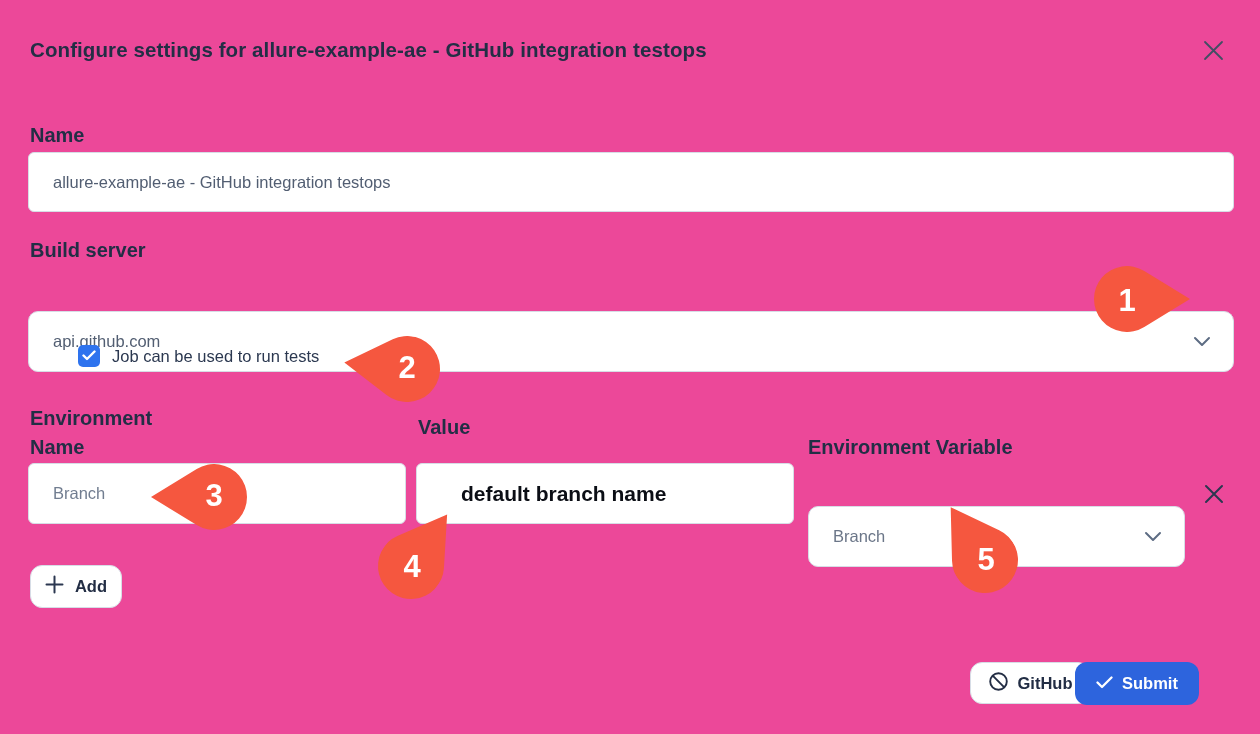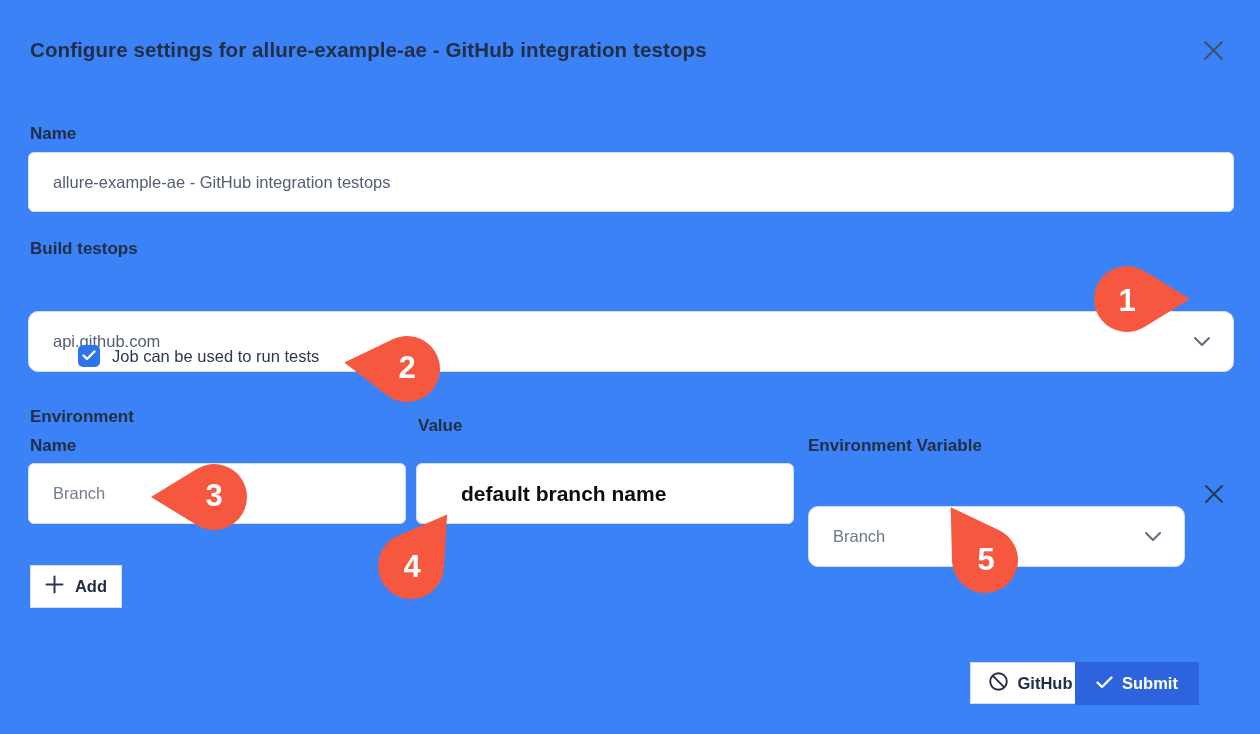--- a/index.html
+++ b/index.html
@@ -1,26 +1,26 @@
 <!DOCTYPE html>
 <html><head>
 <meta charset="utf-8">
 <style>
   html,body { margin:0; padding:0; background:#ffffff; }
   .screen {
-    position:relative; width:1260px; height:734px; background:#3b82f6;
+    position:relative; width:1260px; height:734px; background:#ec4899;
     font-family:"Liberation Sans", sans-serif; overflow:hidden;
   }
   .title {
     position:absolute; left:30px; top:38px; font-size:20.5px; font-weight:700;
     color:#232e45; letter-spacing:0.1px;
   }
   .close-btn { position:absolute; left:1198px; top:37px; width:30px; height:30px;
     display:flex; align-items:center; justify-content:center; cursor:pointer; background:none; border:none; padding:0; }
-  .lbl { position:absolute; font-size:17px; font-weight:600; color:#222e45;text-align:center; }
+  .lbl { position:absolute; font-size:20px; font-weight:600; color:#222e45;text-align:center; }
   .input {
     position:absolute; box-sizing:border-box; border:1px solid #d7dde6; border-radius:6px;
     background:#fff; padding:0 24px; font-family:"Liberation Sans", sans-serif;
     font-size:16.5px; color:#525e72; outline:none;
   }
   .input.muted { color:#717d90; }
   .input.bold-black {
     font-weight:700; font-size:21px; color:#0b0e15; padding-left:44px;
   }
   .select {
@@ -30,21 +30,21 @@
   }
   .select .sel-text { font-size:16.5px; color:#525e72; }
   .checkbox-row { position:absolute; left:39px; top:345px; display:flex; align-items:center; gap:12px;padding-left:39px; }
   .checkbox {
     width:22px; height:22px; border-radius:5px; background:#2e73ee; display:flex;
     align-items:center; justify-content:center; cursor:pointer; flex:0 0 auto;
   }
   .checkbox-label { font-size:16.5px; color:#2b3850; }
   .btn {
     position:absolute; box-sizing:border-box; display:flex; align-items:center; justify-content:center;
-    gap:9px; border-radius:0; cursor:pointer; font-family:"Liberation Sans", sans-serif;
+    gap:9px; border-radius:12px; cursor:pointer; font-family:"Liberation Sans", sans-serif;
   }
   .btn-outline { background:#fff; border:1px solid #d7dde6; color:#222d44; font-weight:700; font-size:16.5px; }
   .btn-add { left:30px; top:565px; width:92px; height:43px; font-weight:600; gap:11px; }
   .btn-cancel { left:970px; top:662px; width:120px; height:42px; }
   .btn-submit {
     left:1075px; top:662px; width:124px; height:43px; background:#2d64dd; border:none;
     color:#ffffff; font-weight:700; font-size:16.5px;
   }
   .remove-x { position:absolute; left:1200px; top:482px; width:28px; height:26px;
     display:flex; align-items:center; justify-content:center; cursor:pointer; background:none; border:none; padding:0; }
@@ -67,21 +67,21 @@
     <span>
       <svg width="23" height="23" viewBox="0 0 23 23" fill="none">
         <path d="M3 3 L20 20 M20 3 L3 20" stroke="#414e63" stroke-width="1.8" stroke-linecap="round"></path>
       </svg>
     </span>
   </button>
 
   <div class="lbl" style="left:30px; top:124px;">Name</div>
   <input class="input" style="left: 28px; top: 152px; width: 1206px; height: 60px;" value="allure-example-ae - GitHub integration testops">
 
-  <div class="lbl" style="left:30px; top:239px;">Build testops</div>
+  <div class="lbl" style="left:30px; top:239px;">Build server</div>
   <div class="select" style="left:28px; top:268px; width:1206px; height:61px;">
     <span class="sel-text">api.github.com</span>
     <span>
       <svg width="18" height="11" viewBox="0 0 18 11" fill="none">
         <path d="M2 2 L9 9 L16 2" stroke="#5d6c83" stroke-width="2" stroke-linecap="round" stroke-linejoin="round"></path>
       </svg>
     </span>
   </div>
 
   <div class="checkbox-row">

